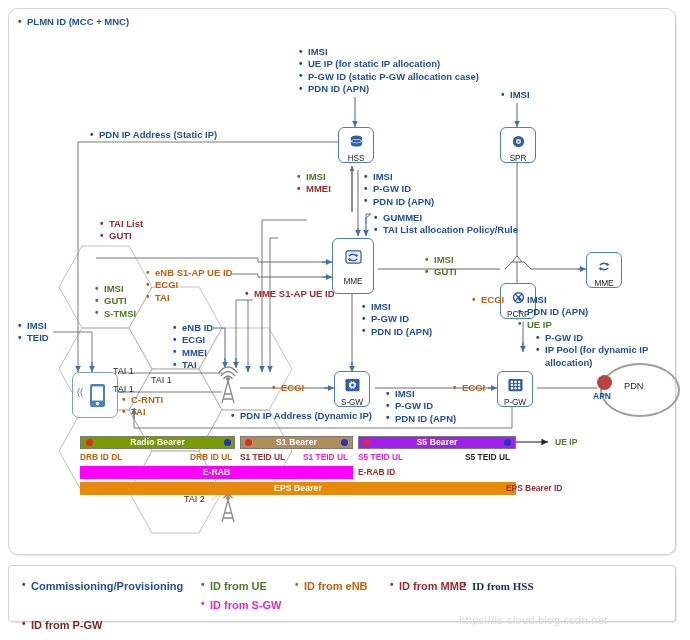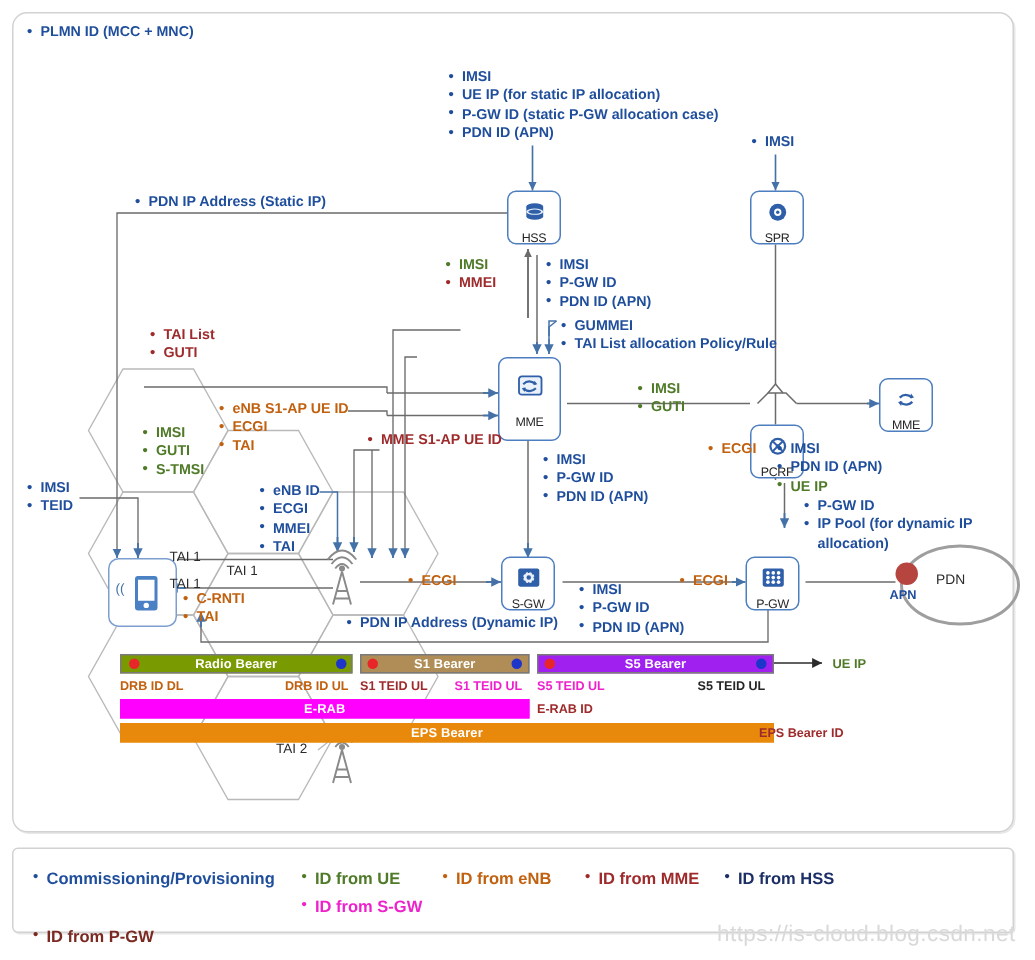--- a/index.html
+++ b/index.html
@@ -44,21 +44,21 @@
   #pdn-cloud{position:absolute;left:600px;top:363px;width:76px;height:50px;border:2px solid #9e9e9e;border-radius:50%;}
   #pdn-text{position:absolute;left:624px;top:381px;font-size:9.2px;color:#2b2b2b;}
   #apn-dot{position:absolute;left:597px;top:375px;width:15px;height:15px;border-radius:50%;background:#b5453e;}
   #apn-label{position:absolute;left:593px;top:391px;font-size:8.5px;font-weight:bold;color:#1f4e9c;}
 
   
   #legend{position:absolute;left:8px;top:565px;width:666px;height:55px;}
   .lg{position:absolute;font-size:11px;font-weight:bold;white-space:nowrap;padding-left:9px;}
   .lg::before{content:"\2022";position:absolute;left:0;top:-1px;font-size:10px;}
 
-  #watermark{position:absolute;left:478px;top:614px;font-size:15px;color:#d9d9d9;letter-spacing:0.3px;
+  #watermark{position:absolute;left:459px;top:614px;font-size:11px;color:#d9d9d9;letter-spacing:0.3px;
              font-family:"Liberation Sans",sans-serif;}
 
   .tai{position:absolute;font-size:9px;color:#2b2b2b;font-weight:normal;white-space:nowrap;}
   .ueip-lab{position:absolute;font-size:8.6px;font-weight:bold;color:#4f7a28;white-space:nowrap;}
 </style>
 </head>
 <body>
 
 <div id="root">
 
@@ -463,19 +463,19 @@
   <div class="bar" id="bar-eps" style="left:80px;top:482px;width:436px;background:#e8890c;border-color:#e8890c;">
     <span>EPS Bearer</span>
   </div>
   <div class="blab" style="left:506px;top:483px;color:#9e2a2b;">EPS Bearer ID</div>
 
   <div id="legend">
     <div class="lg" style="left:14px;top:15px;color:#1f4e9c;">Commissioning/Provisioning</div>
     <div class="lg" style="left:193px;top:15px;color:#4f7a28;">ID from UE</div>
     <div class="lg" style="left:287px;top:15px;color:#c1610f;">ID from eNB</div>
     <div class="lg" style="left:382px;top:15px;color:#9e2a2b;">ID from MME</div>
-    <div class="lg" style="left:475px;top:15px;color:#1b2f66;">ID from HSS</div>
+    <div class="lg" style="left:455px;top:15px;color:#1b2f66;font-family:Liberation Serif, serif;">ID from HSS</div>
     <div class="lg" style="left:14px;top:34px;color:#7b2a22;margin-top:20px;">ID from P-GW</div>
     <div class="lg" style="left:193px;top:34px;color:#ee22cc;">ID from S-GW</div>
   </div>
 
   <div id="watermark">https://is-cloud.blog.csdn.net</div>
 </div>
 
 </body></html>

